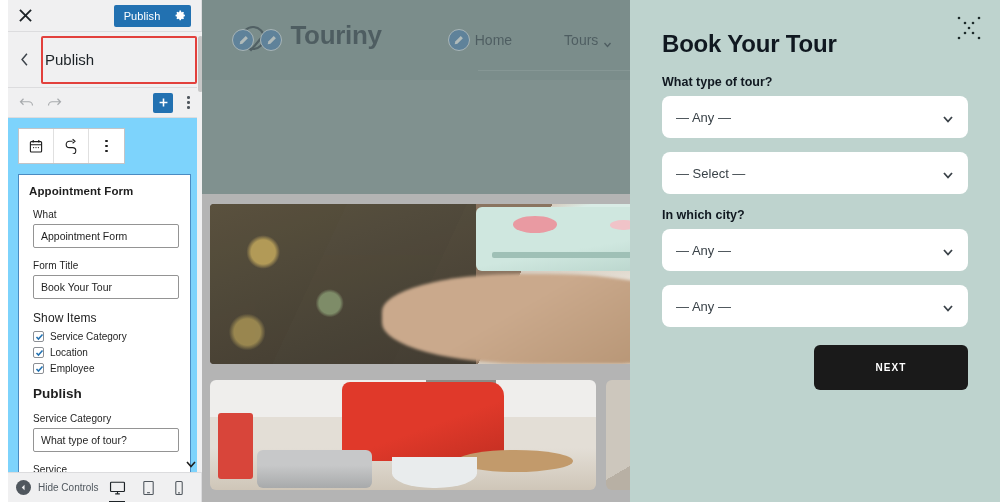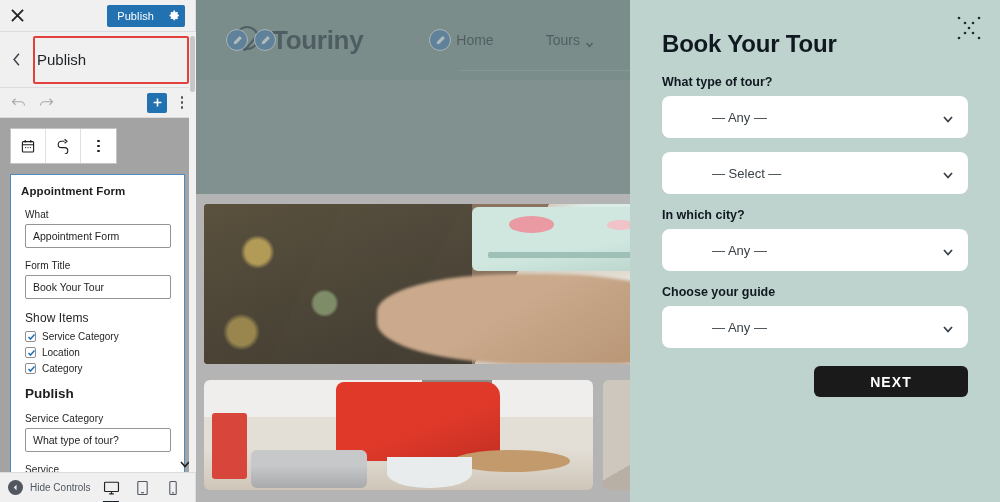--- a/index.html
+++ b/index.html
@@ -1,21 +1,21 @@
 <!DOCTYPE html>
 <html><head>
 <meta charset="utf-8">
 <style>
   * { box-sizing: border-box; margin: 0; padding: 0; }
   html, body {
     width: 1000px; height: 502px; overflow: hidden;
     font-family: "Liberation Sans", sans-serif;
     background: #fff;
   }
-  #app { position: relative; width: 1000px; height: 502px; display: flex; }
+  #app { position: relative; width: 1000px; height: 502px; display: flex; padding-left: 8px; }
 
   
   .customizer { position: relative; width: 196px; height: 502px; background: #f0f0f1; border-right: 1px solid #dcdcde; display: flex; flex-direction: column; }
 
   .cz-topbar { height: 32px; background: #f0f0f1; border-bottom: 1px solid #dcdcde; display: flex; align-items: center; justify-content: space-between; padding: 0 4px 0 0; }
   .cz-close { width: 34px; height: 32px; display: flex; align-items: center; justify-content: center; cursor: pointer; }
   .cz-close svg { width: 13px; height: 13px; }
   .cz-publish-wrap { display: flex; align-items: center; background: #2271b1; border-radius: 2px; height: 22px; margin-right: 6px; }
   .cz-publish { color: #fff; font-size: 11px; padding: 0 9px 0 10px; line-height: 22px; letter-spacing: .1px; cursor: pointer; }
   .cz-gear { width: 22px; height: 22px; display: flex; align-items: center; justify-content: center; cursor: pointer; }
@@ -32,21 +32,21 @@
 
   .cz-tools { height: 30px; background: #f0f0f1; border-bottom: 1px solid #dcdcde; display: flex; align-items: center; padding: 0 4px; }
   .cz-undo, .cz-redo { width: 28px; height: 26px; display: flex; align-items: center; justify-content: center; cursor: pointer; }
   .cz-undo svg, .cz-redo svg { width: 15px; height: 15px; stroke: #a7aaad; fill: none; stroke-width: 1.6; }
   .cz-tools-spacer { flex: 1; }
   .cz-add { width: 20px; height: 20px; background: #2271b1; border-radius: 2px; display: flex; align-items: center; justify-content: center; cursor: pointer; margin-right: 6px; }
   .cz-add svg { width: 11px; height: 11px; stroke: #fff; stroke-width: 2; }
   .cz-kebab { width: 18px; height: 24px; display: flex; flex-direction: column; align-items: center; justify-content: center; gap: 2.5px; cursor: pointer; }
   .cz-kebab i { width: 2.5px; height: 2.5px; background: #50575e; border-radius: 50%; display: block; }
 
-  .cz-body { flex: 1; position: relative; background: #a3a3a3; overflow: hidden; }
+  .cz-body { flex: 1; position: relative; background: #7dd3fc; overflow: hidden; }
 
   .blocktoolbar { margin: 10px 0 0 10px; width: 107px; height: 36px; border: 1px solid #c3c4c7; background: #fff; display: flex; }
   .bt-btn { width: 35px; height: 34px; display: flex; align-items: center; justify-content: center; border-right: 1px solid #e0e0e0; cursor: pointer; }
   .bt-btn:last-child { border-right: none; }
   .bt-btn svg { width: 16px; height: 16px; stroke: #1e1e1e; fill: none; stroke-width: 1.4; }
   .bt-kebab { display: flex; flex-direction: column; align-items: center; gap: 2.5px; }
   .bt-kebab i { width: 2.5px; height: 2.5px; background: #1e1e1e; border-radius: 50%; display: block; }
 
   .widget-card { margin: 10px 10px 0 10px; border: 1px solid #4a8bc2; background: #fff; padding: 10px 10px 14px 10px; height: 320px; overflow: hidden; }
   .wc-title { font-size: 11.5px; font-weight: bold; color: #1e1e1e; margin-bottom: 12px; letter-spacing: .1px; }
@@ -75,21 +75,21 @@
   .dev.active::after { content: ""; position: absolute; left: 3px; right: 3px; bottom: -2px; height: 2px; background: #1d2327; }
 
   
   .cz-track { position: absolute; left: 189px; top: 32px; width: 7px; bottom: 30px; background: #f0f0f1; }
   .cz-thumb { position: absolute; left: 190px; top: 36px; width: 5px; height: 56px; background: #c7c7c7; border-radius: 3px; }
 
   
   .preview { position: relative; width: 804px; height: 502px; background: #b4b4b4; overflow: hidden; }
 
   .site-header { position: relative; height: 80px; background: #7e918f; display: flex; align-items: center; padding-left: 16px; z-index: 3; }
-  .brand { display: flex; align-items: center; gap: 0px; }
+  .brand { display: flex; align-items: flex-start; gap: 12px; }
   .brand-mark { position: relative; width: 58px; height: 40px; }
   .logo-circle { position: absolute; left: 20px; top: 4px; width: 30px; height: 30px; }
   .logo-circle svg { width: 30px; height: 30px; }
   .edit-dot { position: absolute; width: 22px; height: 22px; border-radius: 50%; background: #3c78b4; border: 1.5px solid #e8eef5; display: flex; align-items: center; justify-content: center; cursor: pointer; }
   .edit-dot svg { width: 11px; height: 11px; fill: #fff; }
   .ed-a { left: 14px; top: 9px; }
   .ed-b { left: 42px; top: 9px; }
   .brand-name { font-size: 26px; font-weight: bold; color: #14202b; letter-spacing: -.3px; margin-left: 2px; }
 
   .site-nav { display: flex; align-items: center; margin-left: 66px; gap: 4px; position: relative; }
@@ -165,25 +165,25 @@
   .preview-shade { position: absolute; left: 0; top: 0; right: 0; height: 194px; background: rgba(120,138,136,.58); pointer-events: none; z-index: 4; }
 
   
   .bookpanel { position: absolute; right: 0; top: 0; width: 370px; height: 502px; background: #bed3ce; z-index: 6; padding: 30px 32px 0 32px; }
   .dots { position: absolute; right: 15px; top: 12px; width: 32px; height: 32px; }
   .bp-title { font-size: 24px; font-weight: bold; color: #101820; letter-spacing: -.2px; margin-bottom: 17px; }
   .bp-field { margin-bottom: 14px; }
   .bp-label { font-size: 12.5px; color: #101820; font-weight: bold; margin-bottom: 7px; }
   .bp-label .req { color: #101820; font-weight: bold; margin-left: 2px; border-bottom: 1px solid #101820; }
   .bp-select { position: relative; height: 42px; background: #fff; border-radius: 8px; display: flex; align-items: center; padding: 0 14px; cursor: pointer; }
-  .bp-val { font-size: 13px; color: #3a4248; margin-left: 36px; }
+  .bp-val { font-size: 13px; color: #3a4248; }
   .bp-chev { position: absolute; right: 14px; top: 50%; transform: translateY(-50%); width: 12px; height: 12px; }
   .bp-chev svg { width: 12px; height: 12px; stroke: #3a4248; fill: none; stroke-width: 1.8; }
   .bp-actions { display: flex; justify-content: flex-end; margin-top: 18px; }
-  .bp-next { width: 154px; height: 31px; background: #1a1a1a; color: #fff; border: none; border-radius: 6px; font-family: "Liberation Sans", sans-serif; font-size: 14px; letter-spacing: 1.1px; font-weight: bold; cursor: pointer; }
+  .bp-next { width: 154px; height: 45px; background: #1a1a1a; color: #fff; border: none; border-radius: 6px; font-family: "Liberation Sans", sans-serif; font-size: 10px; letter-spacing: 1.1px; font-weight: bold; cursor: pointer; }
 </style>
 </head>
 <body>
 
 <div id="app">
 
   <div class="customizer">
 
     <div class="cz-topbar">
       <div class="cz-close">
@@ -291,21 +291,21 @@
                 </svg>
             </div>
             <span class="cbl">Location</span>
           </div>
           <div class="cbrow">
             <div class="cbox">
               <svg viewBox="0 0 12 12">
                   <path d="M2 6 L4.6 8.8 L10 2.6"></path>
                 </svg>
             </div>
-            <span class="cbl">Category</span>
+            <span class="cbl">Employee</span>
           </div>
 
           <div class="sec-head">Publish</div>
 
           <div class="field-label">Service Category</div>
           <input class="field-input" value="What type of tour?" style="">
 
           <div class="field-label">Service</div>
         </div>
       </div>
@@ -484,21 +484,20 @@
           <span class="bp-val">— Any —</span>
           <span class="bp-chev">
             <svg viewBox="0 0 12 12">
                 <path d="M2 4 L6 8.5 L10 4"></path>
               </svg>
           </span>
         </div>
       </div>
 
       <div class="bp-field">
-        <div class="bp-label">Choose your guide</div>
         <div class="bp-select">
           <span class="bp-val">— Any —</span>
           <span class="bp-chev">
             <svg viewBox="0 0 12 12">
                 <path d="M2 4 L6 8.5 L10 4"></path>
               </svg>
           </span>
         </div>
       </div>
 

